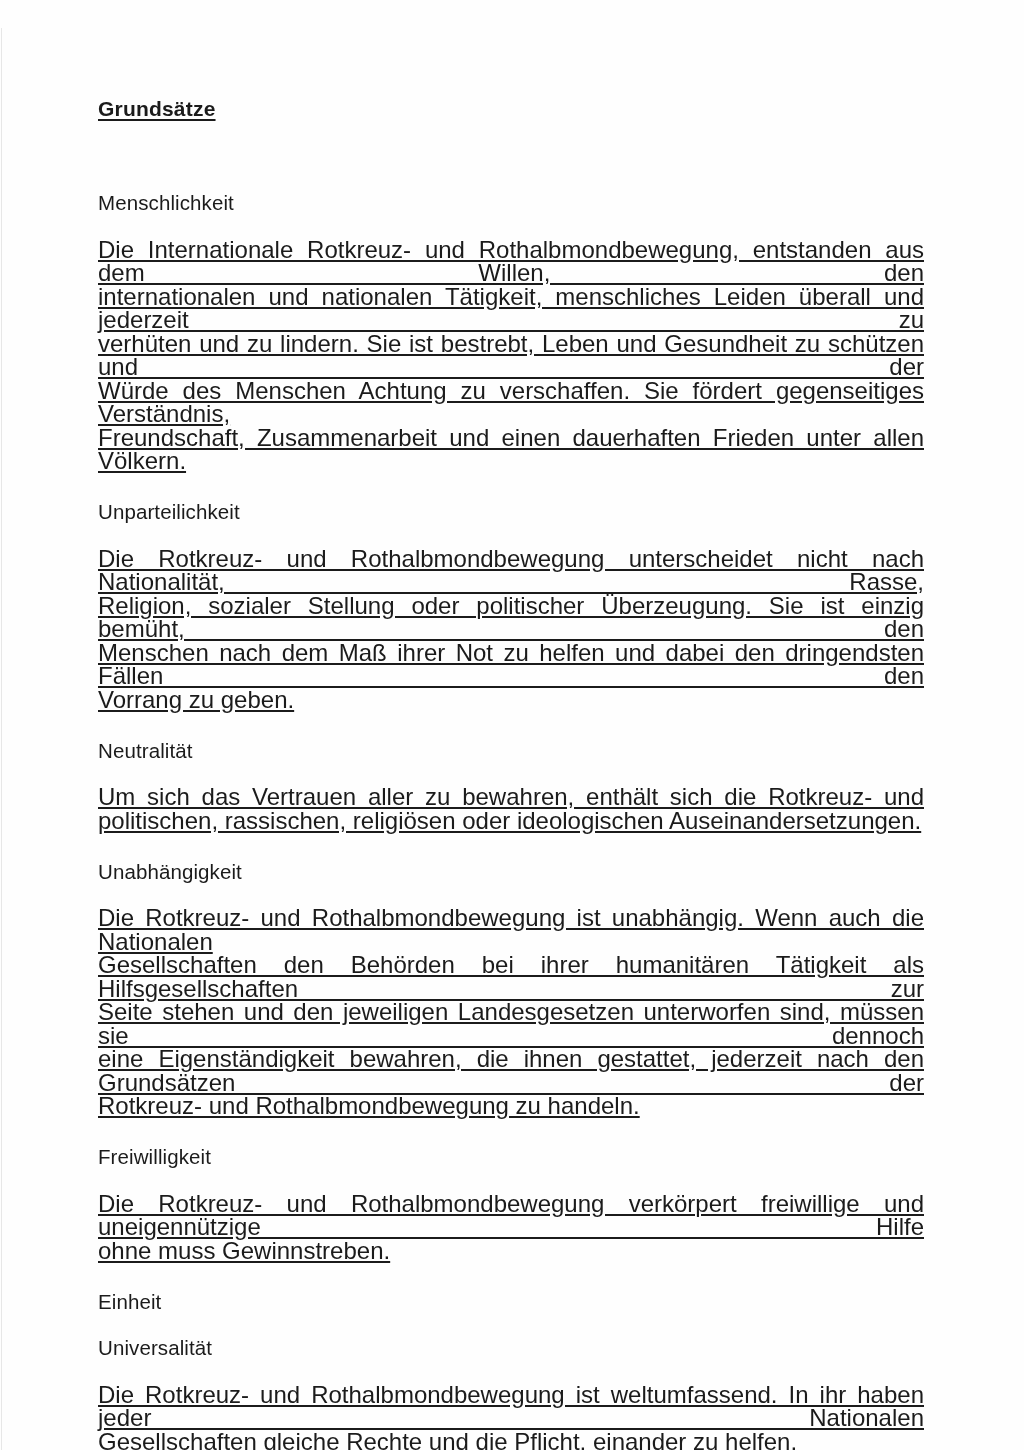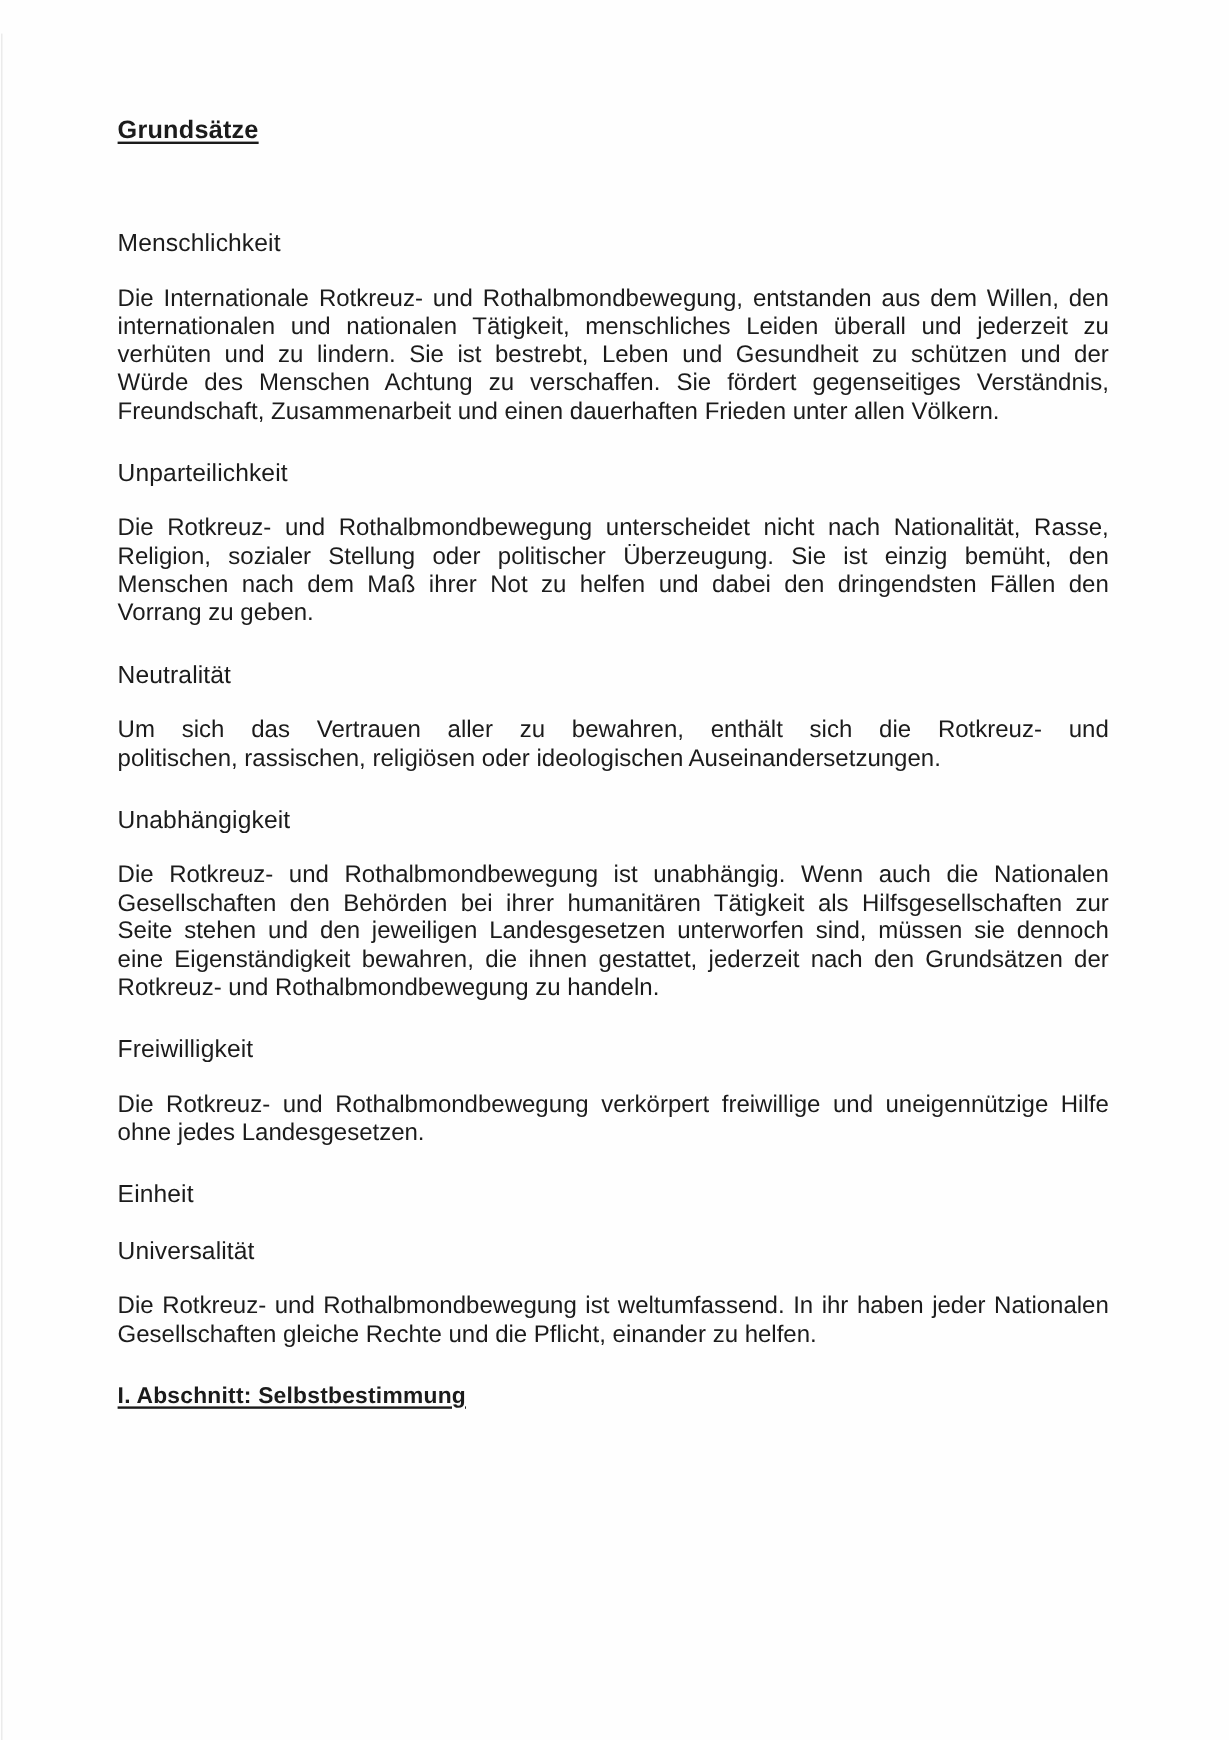--- a/index.html
+++ b/index.html
@@ -43,23 +43,24 @@
     letter-spacing: 0.2px;
   }
   .section-heading {
     font-size: 20.5px;
     line-height: 23.5px;
     font-weight: normal;
     margin: 0 0 23px 0;
     letter-spacing: 0.1px;
   }
   .paragraph {
-    font-size: 20px;
+    font-size: 24px;
     line-height: 23.5px;
     margin: 0 0 27.5px 0;
+    text-decoration: underline;
   }
   .pline {
     text-align: justify;
     text-align-last: justify;
   }
   .pline-last {
     text-align-last: left;
   }
   .closing-heading {
     font-size: 19px;
@@ -118,21 +119,21 @@
           <div class="pline">Seite stehen und den jeweiligen Landesgesetzen unterworfen sind, müssen sie dennoch</div>
           <div class="pline">eine Eigenständigkeit bewahren, die ihnen gestattet, jederzeit nach den Grundsätzen der</div>
           <div class="pline pline-last">Rotkreuz- und Rothalbmondbewegung zu handeln.</div>
         </div>
     </div>
 
     <div class="section">
       <div class="section-heading">Freiwilligkeit</div>
       <div class="paragraph">
           <div class="pline">Die Rotkreuz- und Rothalbmondbewegung verkörpert freiwillige und uneigennützige Hilfe</div>
-          <div class="pline pline-last">ohne jedes Landesgesetzen.</div>
+          <div class="pline pline-last">ohne muss Gewinnstreben.</div>
         </div>
     </div>
 
     <div class="section">
       <div class="section-heading">Einheit</div>
     </div>
 
     <div class="section">
       <div class="section-heading">Universalität</div>
       <div class="paragraph">

